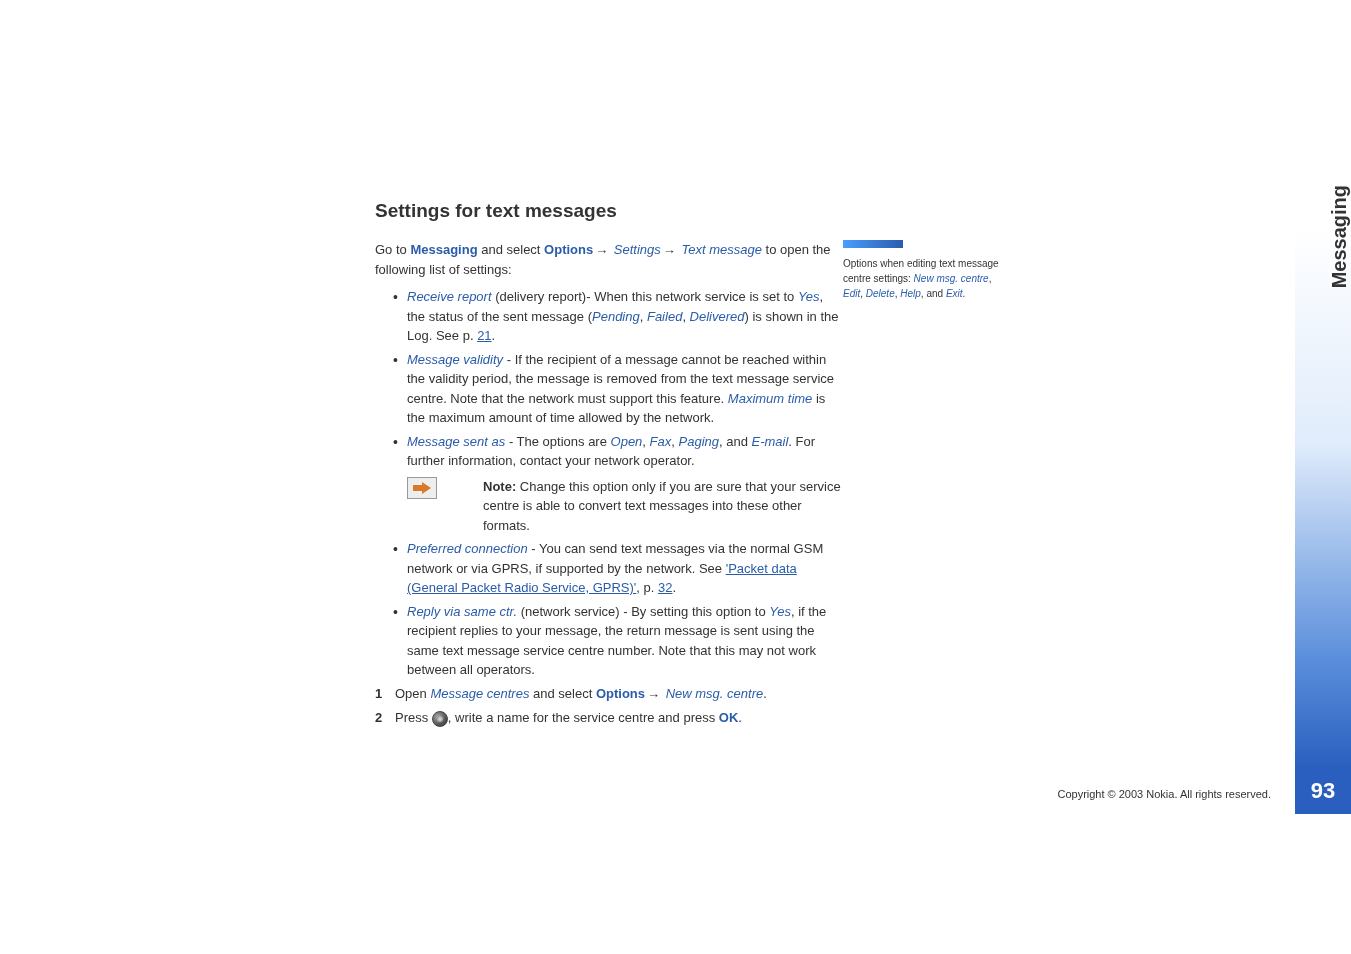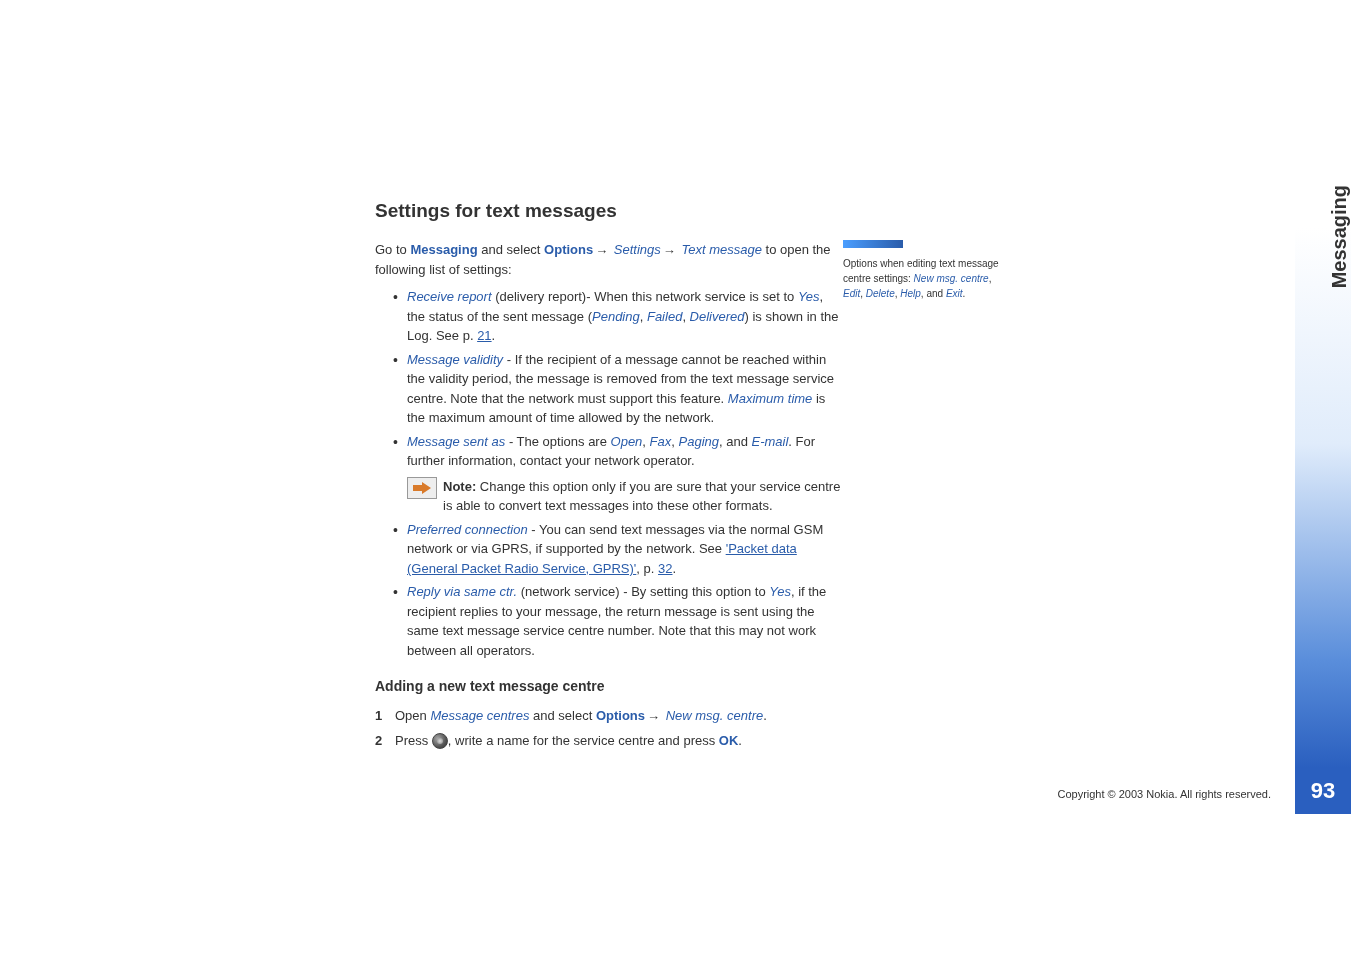--- a/index.html
+++ b/index.html
@@ -8,21 +8,21 @@
     .section-title { font-size: 19px; font-weight: bold; color: #333; margin-bottom: 18px; }
     .intro-text { font-size: 13px; color: #333; line-height: 1.5; margin-bottom: 8px; max-width: 470px; margin-top: 8px; }
     .bold { font-weight: bold; }
     .blue-bold { font-weight: bold; color: #2a5caa; }
     .blue-italic { font-style: italic; color: #2a5caa; }
     .blue-link { color: #2a5caa; text-decoration: underline; }
     .arrow { font-size: 13px; color: #333; margin: 0 2px; }
     ul.bullet-list { list-style: none; margin-left: 18px; max-width: 450px; }
     ul.bullet-list > li { font-size: 13px; color: #333; line-height: 1.5; margin-bottom: 4px; position: relative; padding-left: 14px; }
     ul.bullet-list > li::before { content: "•"; position: absolute; left: 0; top: 0; font-size: 14px; }
-    .note-block { display: flex; align-items: flex-start; margin-top: 6px; margin-left: 0; }
+    .note-block { display: flex; align-items: flex-start; margin-top: 6px; margin-left: 0; gap: 40px; }
     .note-icon { width: 30px; height: 22px; border: 1px solid #999; margin-right: 6px; display: flex; align-items: center; justify-content: center; flex-shrink: 0; background: #eee; }
     .note-icon svg { width: 18px; height: 12px; }
     .note-text { font-size: 13px; line-height: 1.5; }
     .subsection-title { font-size: 14px; font-weight: bold; color: #333; margin-top: 18px; margin-bottom: 12px; }
     ol.step-list { list-style: none; margin-left: 0; }
     ol.step-list > li { font-size: 13px; color: #333; line-height: 1.6; padding-left: 20px; position: relative; margin-bottom: 4px; }
     ol.step-list .step-num { position: absolute; left: 0; font-weight: bold; }
     .nav-circle { display: inline-block; width: 16px; height: 16px; border-radius: 50%; background: radial-gradient(circle at 35% 35%, #aaa 0%, #555 60%, #333 100%); vertical-align: middle; position: relative; border: 1px solid #444; }
     .nav-circle::after { content: ""; position: absolute; top: 4px; left: 4px; width: 6px; height: 6px; border-radius: 50%; background: radial-gradient(circle, #ddd 0%, #888 100%); }
     
@@ -67,21 +67,20 @@
       </div>
     </li>
     <li>
       <span class="blue-italic">Preferred connection</span><span> - You can send text messages via the normal GSM network or via GPRS, if supported by the network. See </span><span class="blue-link">'Packet data (General Packet Radio Service, GPRS)'</span><span>, p. </span><span class="blue-link">32</span><span>.</span>
     </li>
     <li>
       <span class="blue-italic">Reply via same ctr.</span><span> (network service) - By setting this option to </span><span class="blue-italic">Yes</span><span>, if the recipient replies to your message, the return message is sent using the same text message service centre number. Note that this may not work between all operators.</span>
     </li>
   </ul>
 
-  <h3 class="subsection-title">Adding a new text message centre</h3>
 
   <ol class="step-list">
     <li>
       <span class="step-num">1</span>
       <span>Open </span><span class="blue-italic">Message centres</span><span> and select </span><span class="blue-bold">Options</span><span class="arrow">→ </span><span class="blue-italic">New msg. centre</span><span>.</span>
     </li>
     <li>
       <span class="step-num">2</span>
       <span>Press </span><span class="nav-circle"></span><span>, write a name for the service centre and press </span><span class="blue-bold">OK</span><span>.</span>
     </li>

